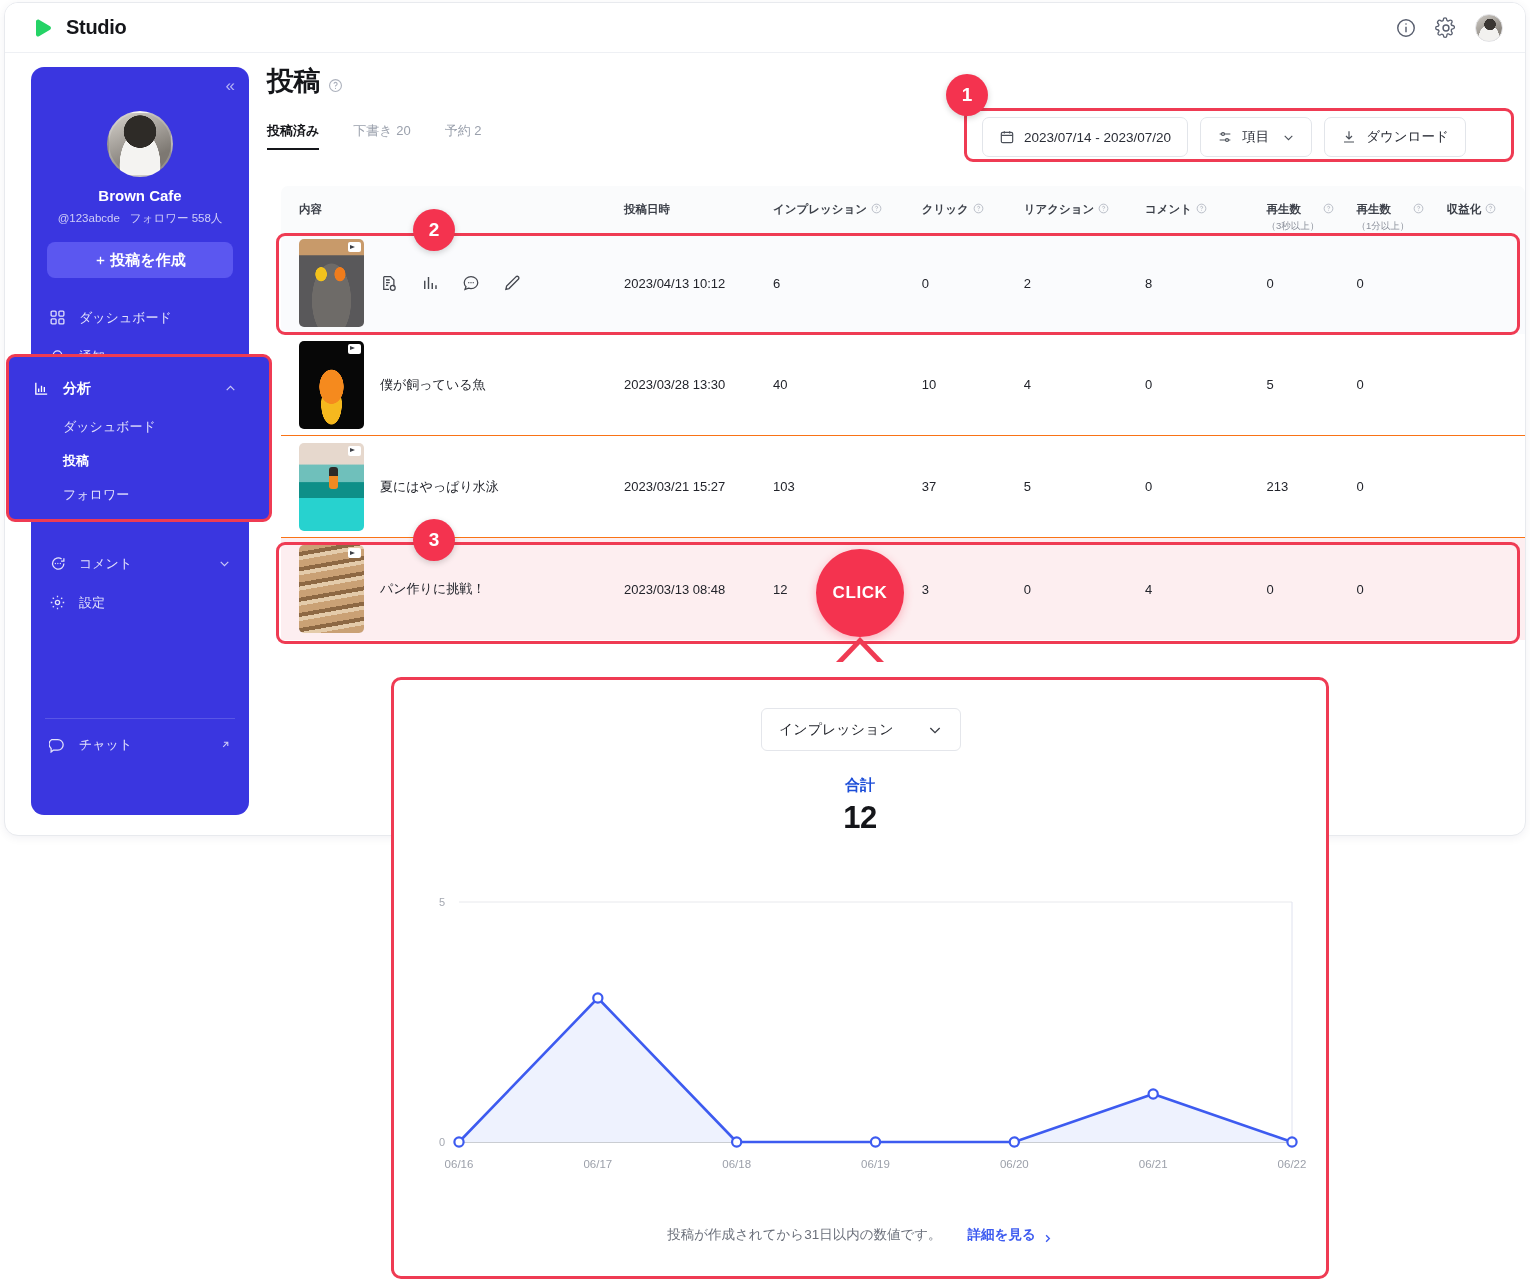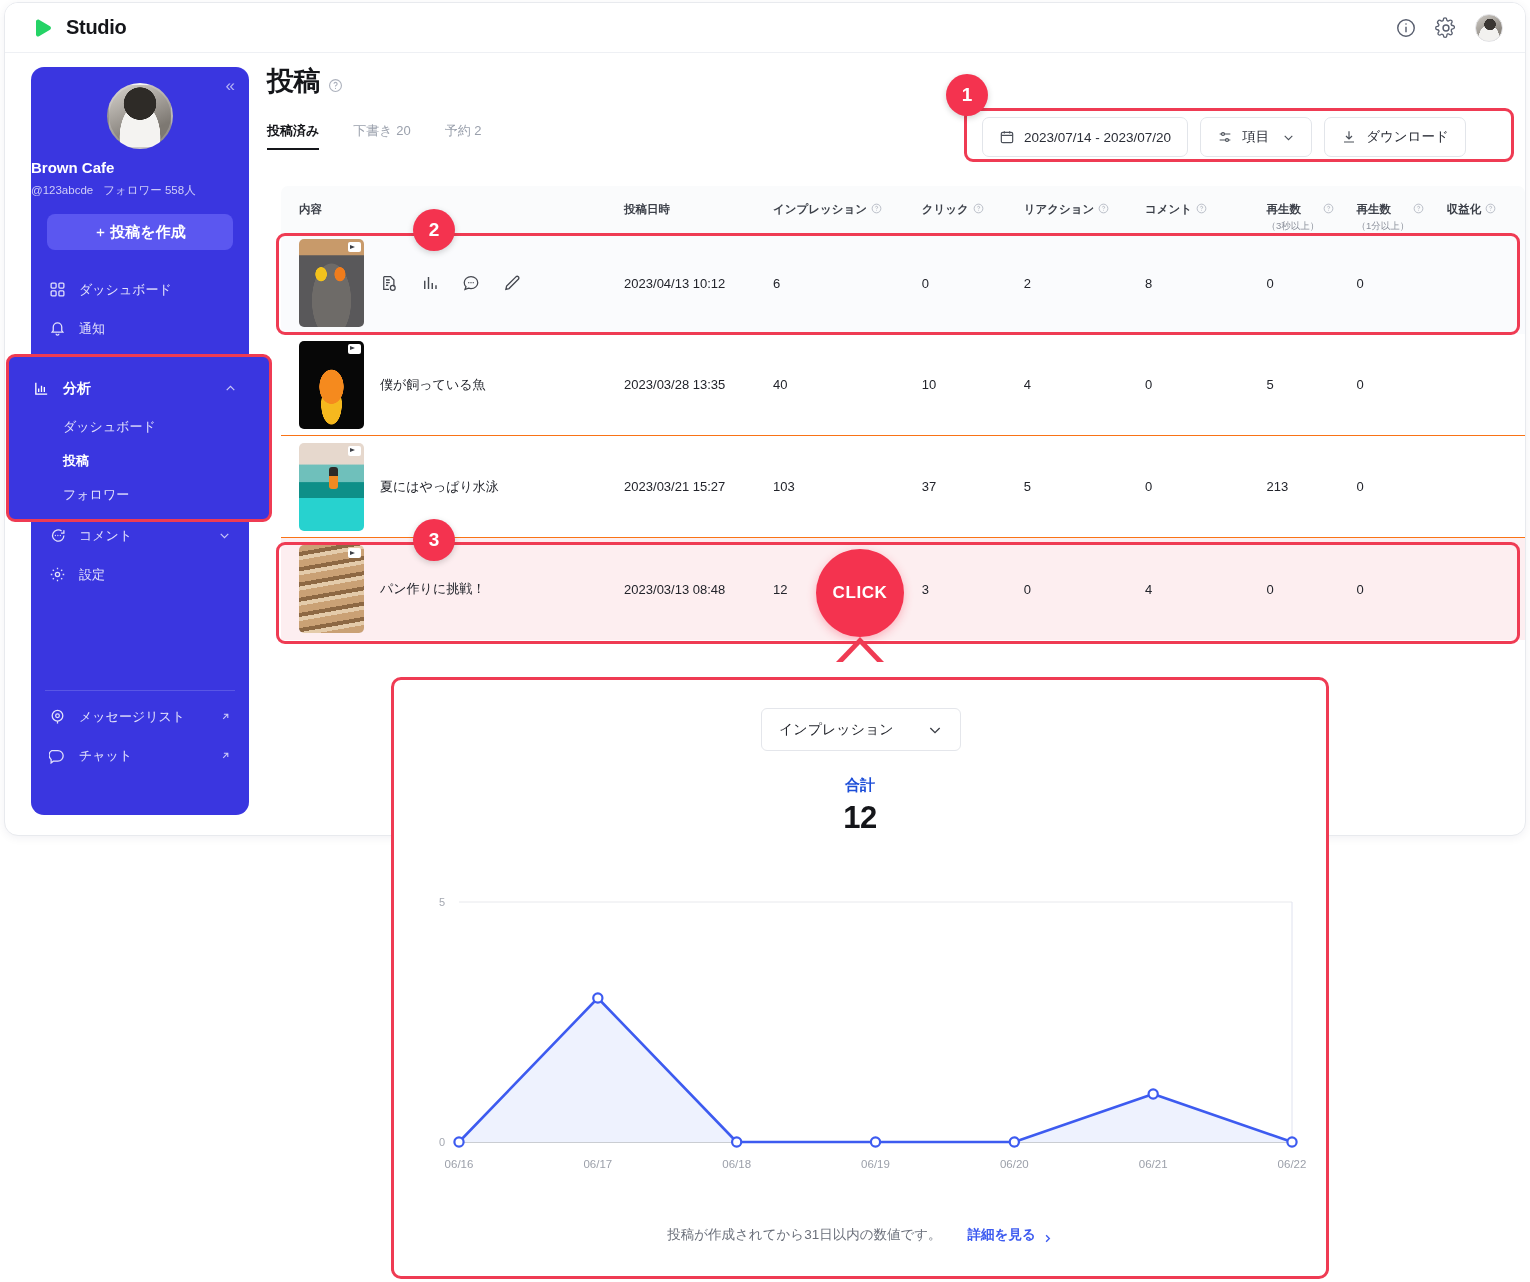--- a/index.html
+++ b/index.html
@@ -51,21 +51,21 @@
     width: 218px; height: 748px;
     background: #3a36e0;
     border-radius: 13px;
     color: #fff;
     overflow: hidden;
   }
   .collapse-btn {
     position: absolute; right: 14px; top: 10px;
     font-size: 17px; color: #b6b4f5; cursor: pointer; line-height: 1;
   }
-  .profile { padding: 16px 0 0; }
+  .profile { padding: 44px 0 0; text-align: center; }
   .avatar-big {
     width: 66px; height: 66px; border-radius: 50%;
     margin: 0 auto 10px;
     background:
       radial-gradient(circle at 50% 30%, #2e2b27 0 30%, rgba(0,0,0,0) 31%),
       radial-gradient(ellipse at 50% 85%, #f4f3f1 0 46%, rgba(0,0,0,0) 47%),
       linear-gradient(155deg,#d8d4ce,#7d7872 72%);
     border: 2px solid rgba(255,255,255,.18);
   }
   .profile-name { font-size: 15px; font-weight: bold; margin-bottom: 7px; }
@@ -346,31 +346,20 @@
           <svg class="nic" viewBox="0 0 24 24" fill="none" stroke="currentColor" stroke-width="1.8">
             <circle cx="12" cy="12" r="3"></circle>
               <path d="M12 2.5v2.2M12 19.3v2.2M21.5 12h-2.2M4.7 12H2.5M18.7 5.3l-1.6 1.6M6.9 17.1l-1.6 1.6M18.7 18.7l-1.6-1.6M6.9 6.9 5.3 5.3"></path>
           </svg>
           <span>設定</span>
         </div>
 
         <div class="nav-spacer"></div>
         <div class="nav-divider"></div>
 
-        <div class="nav-item">
-          <svg class="nic" viewBox="0 0 24 24" fill="none" stroke="currentColor" stroke-width="1.8">
-            <circle cx="12" cy="11" r="7.5"></circle>
-              <circle cx="12" cy="11" r="2.6"></circle>
-              <path d="M12 18.5V22"></path>
-          </svg>
-          <span>メッセージリスト</span>
-          <svg class="ext" viewBox="0 0 24 24" fill="none" stroke="currentColor" stroke-width="2.4">
-              <path d="M7 17 17 7M8.5 7H17v8.5"></path>
-            </svg>
-        </div>
         <div class="nav-item">
           <svg class="nic" viewBox="0 0 24 24" fill="none" stroke="currentColor" stroke-width="1.8">
             <path d="M20 12.5a7.5 7.5 0 0 1-7.5 7.5H6l-3 2.5v-5A7.5 7.5 0 0 1 4 5h8.5A7.5 7.5 0 0 1 20 12.5z"></path>
           </svg>
           <span>チャット</span>
           <svg class="ext" viewBox="0 0 24 24" fill="none" stroke="currentColor" stroke-width="2.4">
               <path d="M7 17 17 7M8.5 7H17v8.5"></path>
             </svg>
         </div>
       </div>
@@ -521,21 +510,21 @@
         <div class="cell c-money"></div>
       </div>
 
       <div class="trow">
         <div class="cell-content">
           <div class="thumb th2">
               <div class="vbadge"></div>
             </div>
           <div class="row-caption">僕が飼っている魚</div>
         </div>
-        <div class="cell c-date">2023/03/28 13:35</div>
+        <div class="cell c-date">2023/03/28 13:30</div>
         <div class="cell c-imp">40</div>
         <div class="cell c-click">10</div>
         <div class="cell c-react">4</div>
         <div class="cell c-comment">0</div>
         <div class="cell c-play3">5</div>
         <div class="cell c-play1">0</div>
         <div class="cell c-money"></div>
       </div>
 
       <div class="trow">

